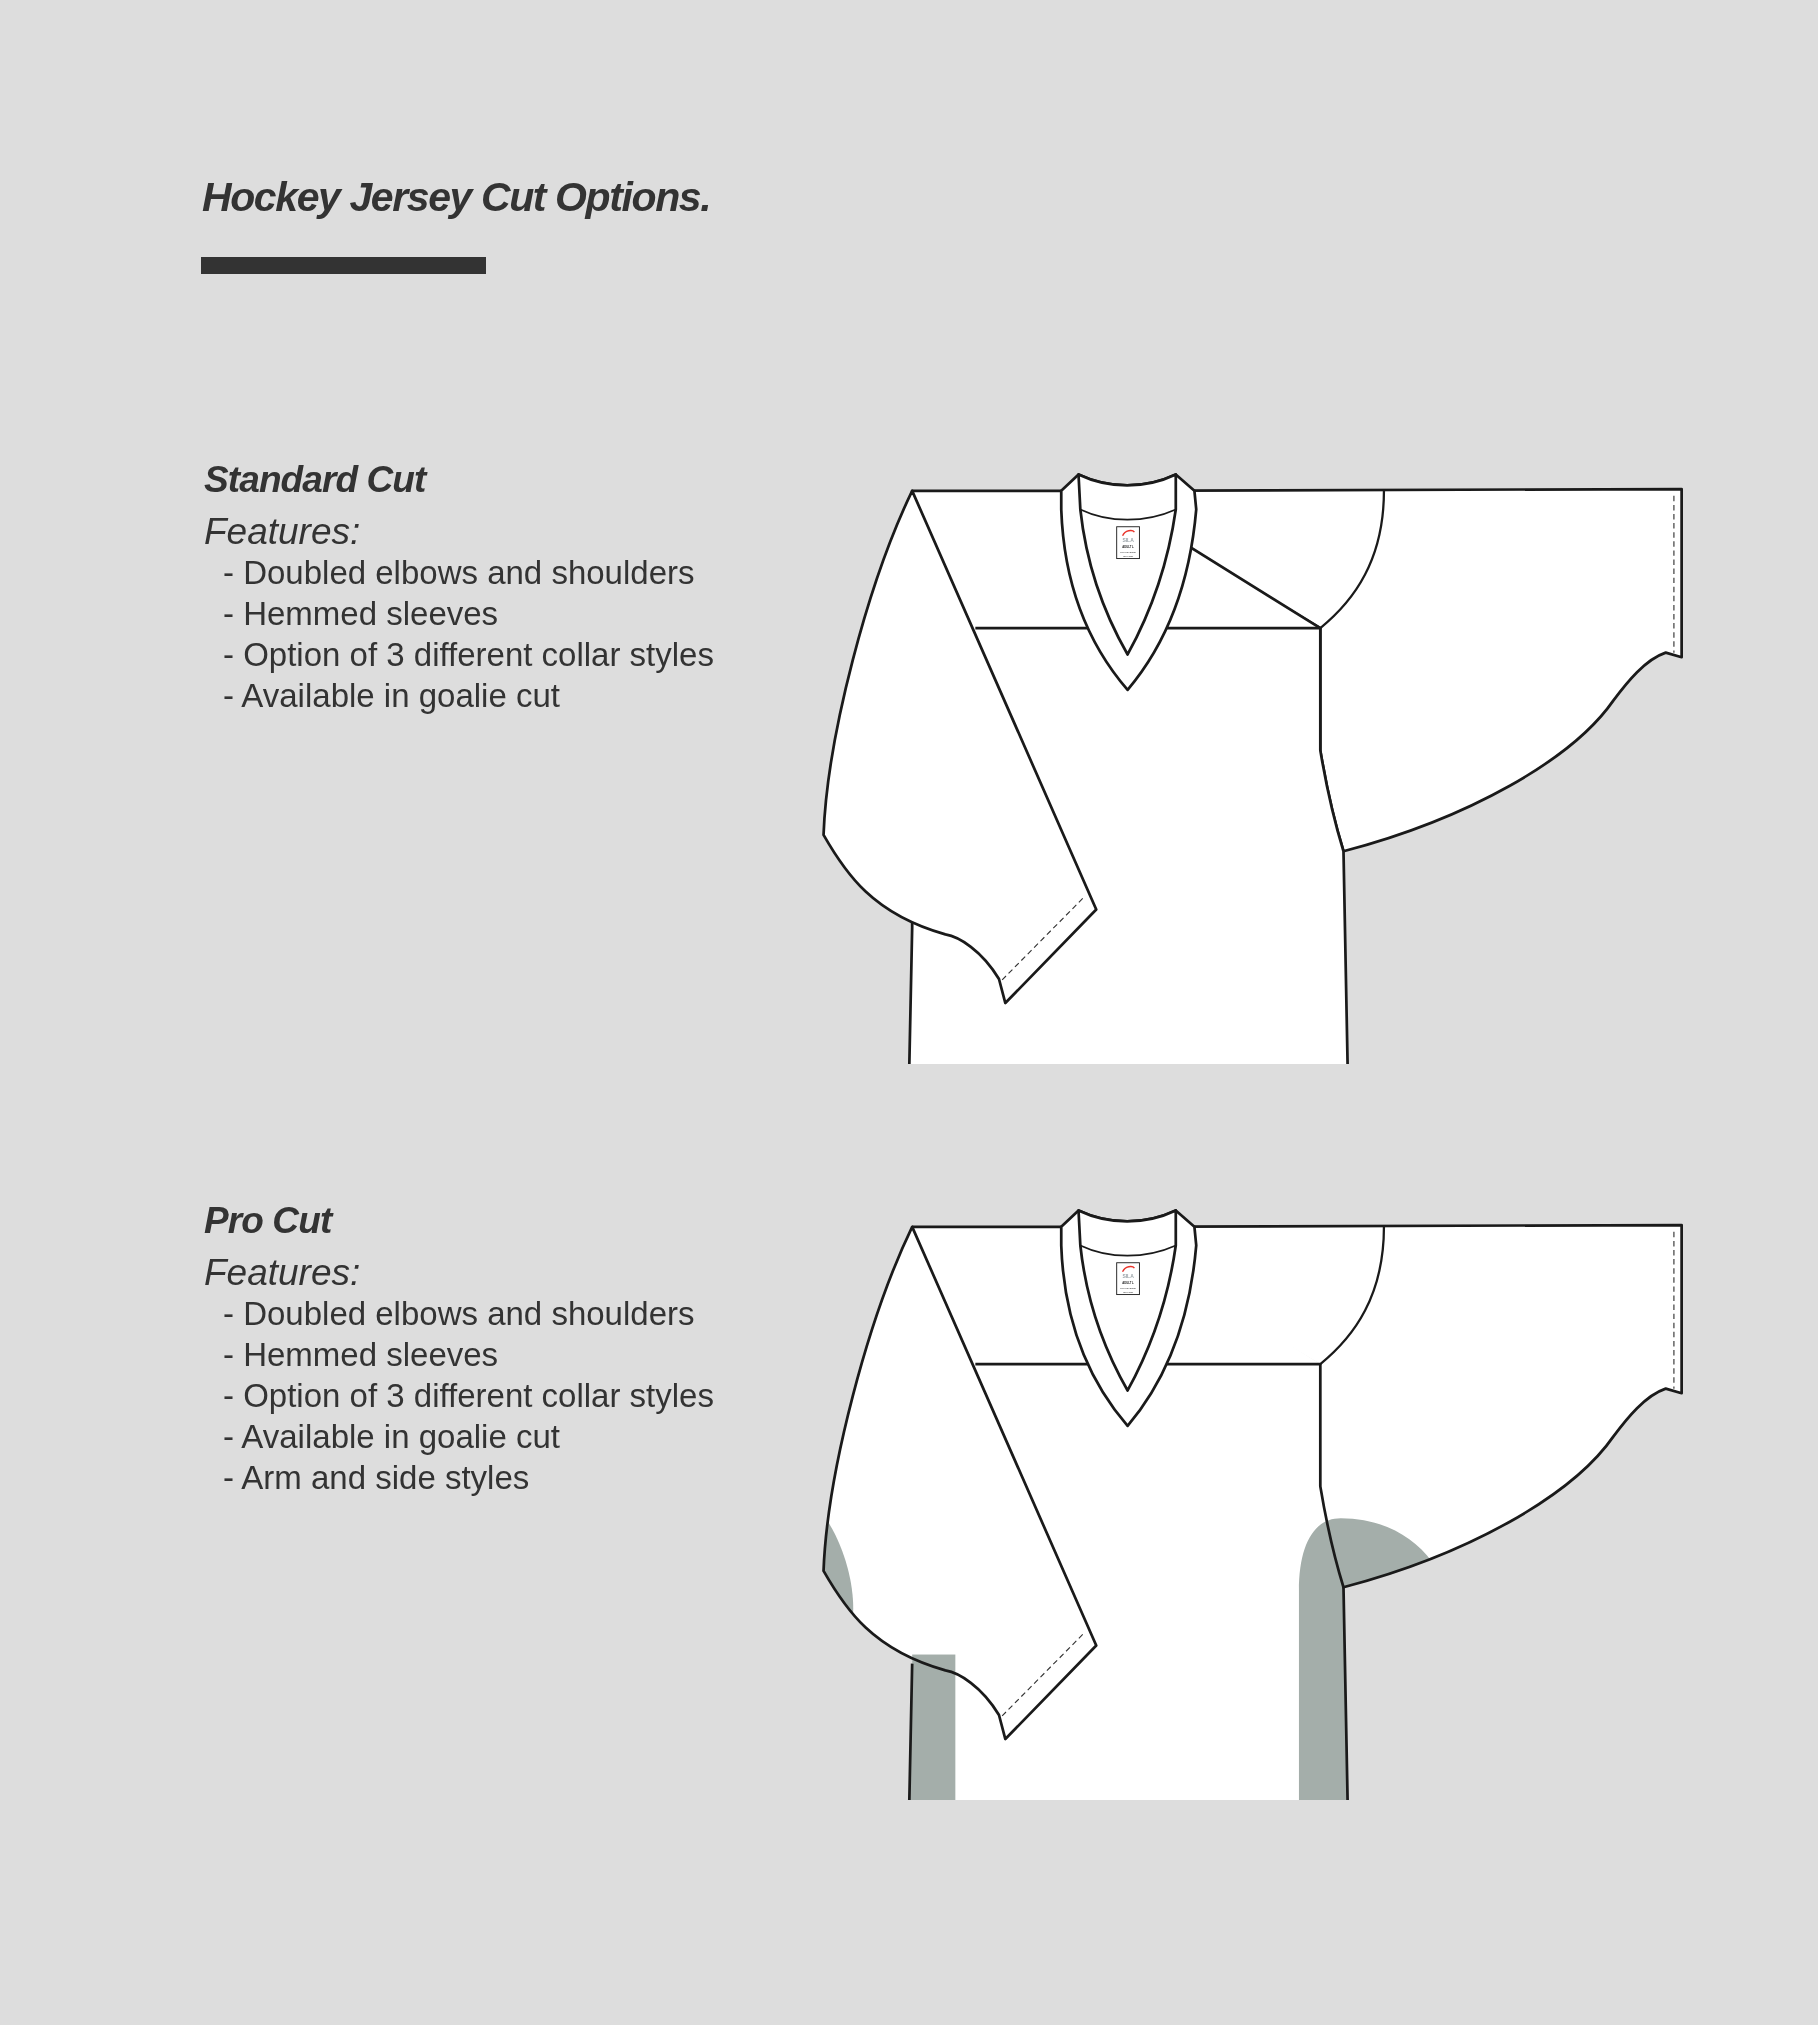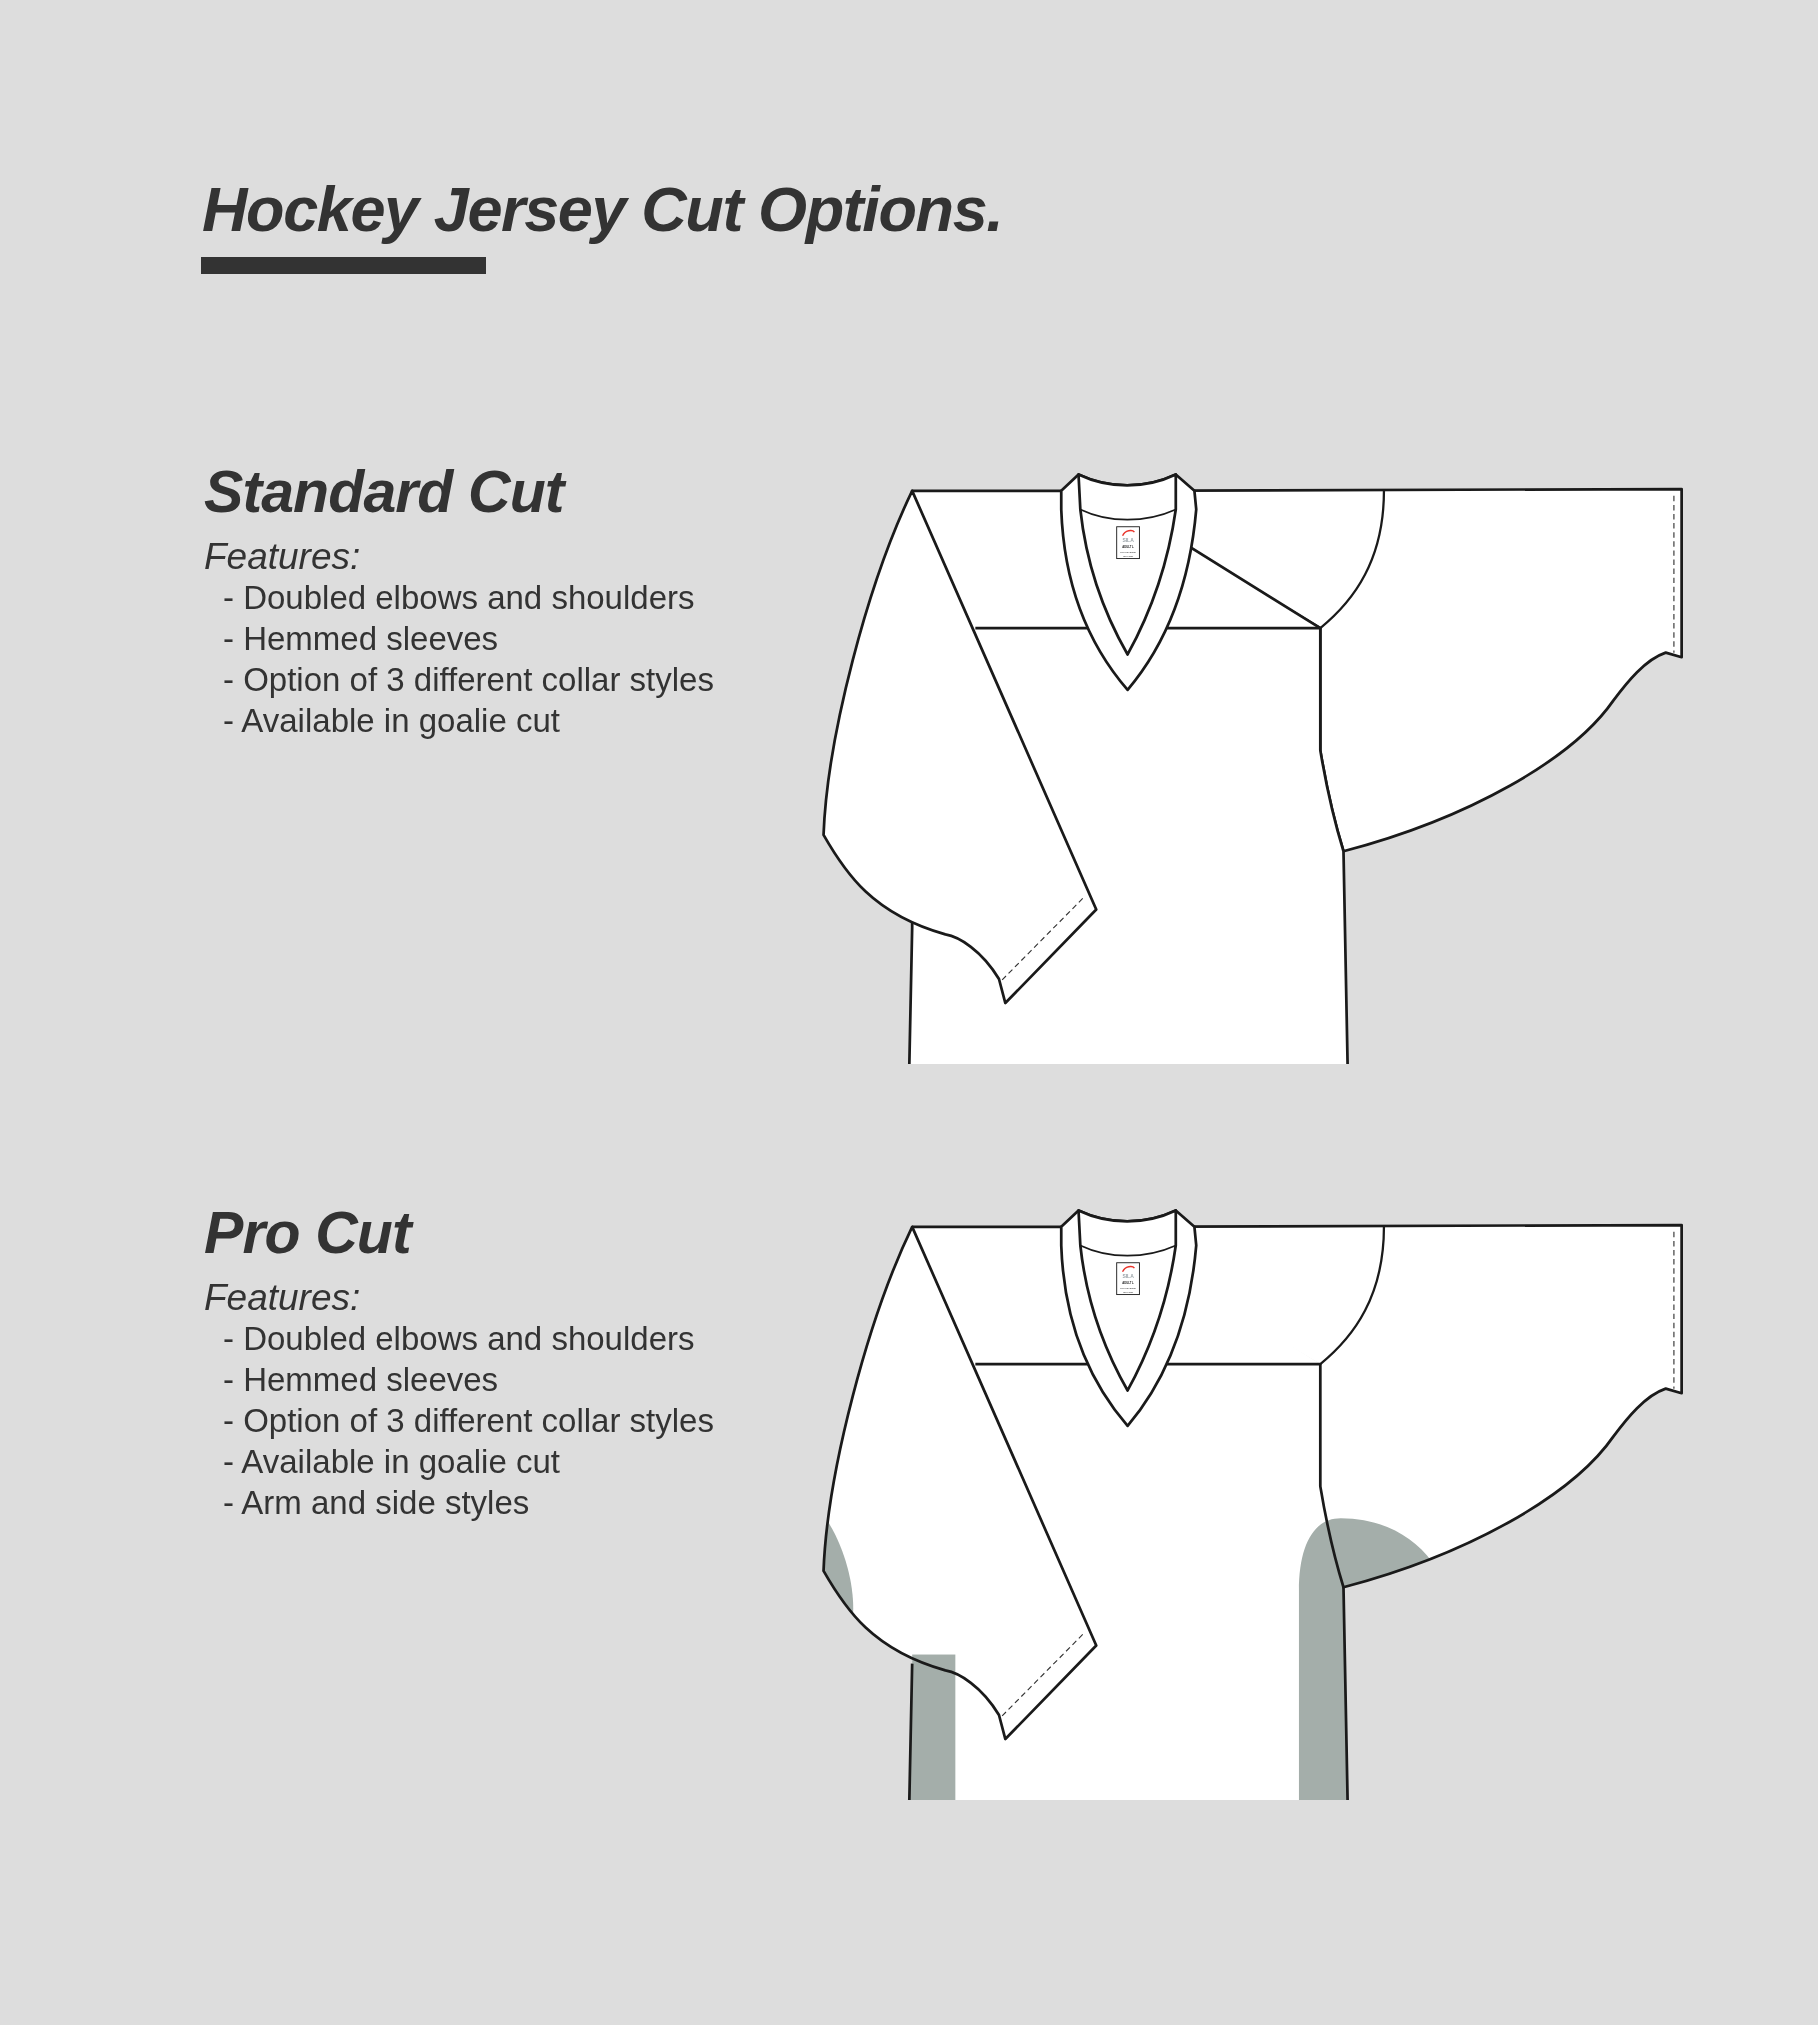--- a/index.html
+++ b/index.html
@@ -6,31 +6,31 @@
   body {
     width: 1819px; height: 2025px;
     background: #dddddd;
     position: relative;
     overflow: hidden;
     font-family: "Liberation Sans", "DejaVu Sans", sans-serif;
     color: #333333;
   }
   .page-title {
     position: absolute; left: 202px; top: 175px;
-    font-size: 63px; font-weight: bold; font-style: italic;
+    font-size: 41px; font-weight: bold; font-style: italic;
     letter-spacing: -1.4px; margin: 0; line-height: 1.1;
     color: #333333;
   }
   .title-underline {
     position: absolute; left: 201px; top: 257px;
     width: 285px; height: 17px; background: #333333;
   }
   .cut-section-text { position: absolute; left: 204px; }
   .cut-heading {
-    font-size: 59px; font-weight: bold; font-style: italic;
+    font-size: 37px; font-weight: bold; font-style: italic;
     letter-spacing: -0.9px; margin: 0 0 9px 0; line-height: 1.15;
   }
   .features-label {
     font-size: 37px; font-style: italic; margin: 0; line-height: 41px;
   }
   .feature-list { list-style: none; margin: 0; padding: 0 0 0 19px; }
   .feature-list li {
     font-size: 33px; line-height: 41px; white-space: nowrap;
   }
   .feature-list li::before { content: "- "; }

